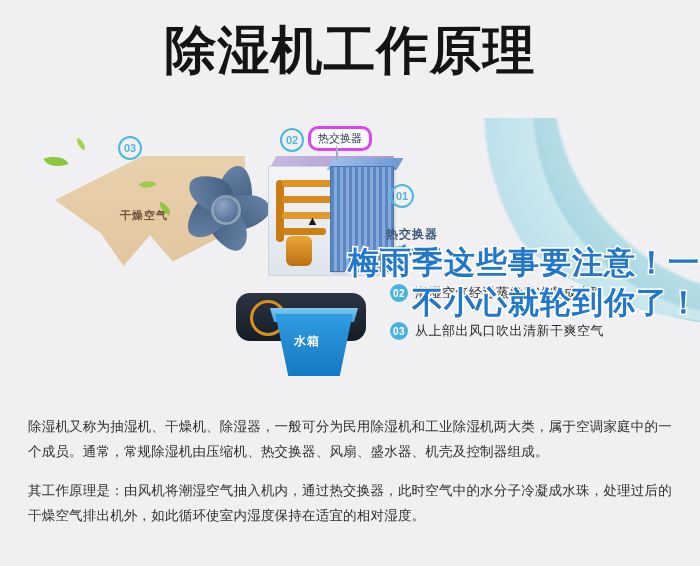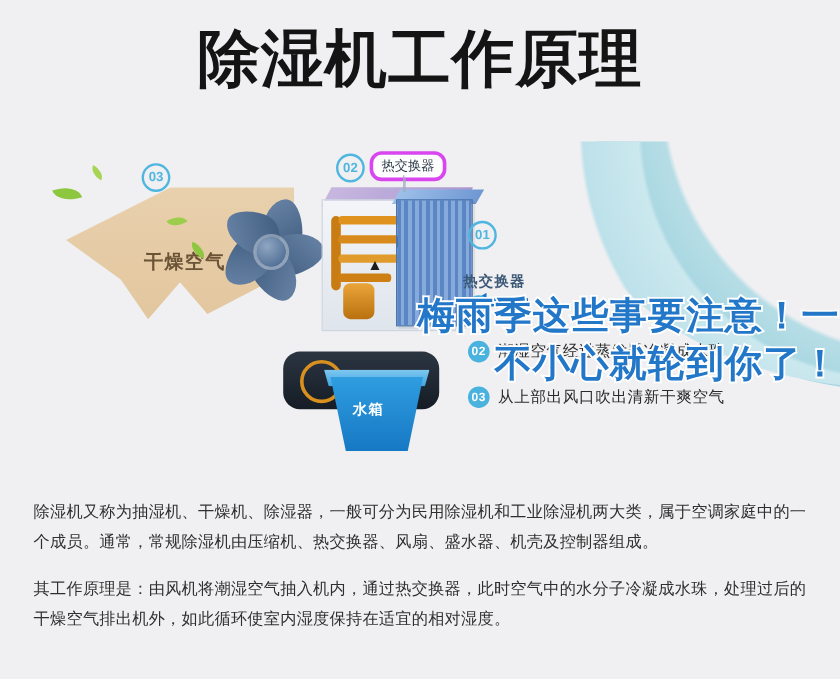--- a/index.html
+++ b/index.html
@@ -47,21 +47,21 @@
 
   
   .dry-arrow{
     position:absolute;left:55px;top:38px;width:190px;height:110px;
     background:linear-gradient(180deg,#e8cfa9,#e2c49a);
     clip-path:polygon(46% 0%, 100% 0%, 100% 62%, 62% 96%, 50% 72%, 36% 100%, 24% 70%, 0% 40%);
     opacity:.95;
   }
   .dry-arrow-label{
     position:absolute;left:120px;top:90px;
-    font-size:16px;color:#6b5436;font-weight:700;letter-spacing:1px;
+    font-size:11px;color:#6b5436;font-weight:700;letter-spacing:1px;
   }
 
   
   .leaf{position:absolute;background:#8cc63f;border-radius:0 100% 0 100%;}
   .leaf.l1{left:45px;top:37px;width:22px;height:13px;transform:rotate(-18deg);background:#8dc63f;}
   .leaf.l2{left:75px;top:22px;width:12px;height:8px;transform:rotate(30deg);background:#a6d455;}
   .leaf.l3{left:140px;top:62px;width:15px;height:9px;transform:rotate(-30deg);background:#9ccd4c;}
   .leaf.l4{left:158px;top:86px;width:14px;height:9px;transform:rotate(25deg);background:#8dc63f;}
 
   

